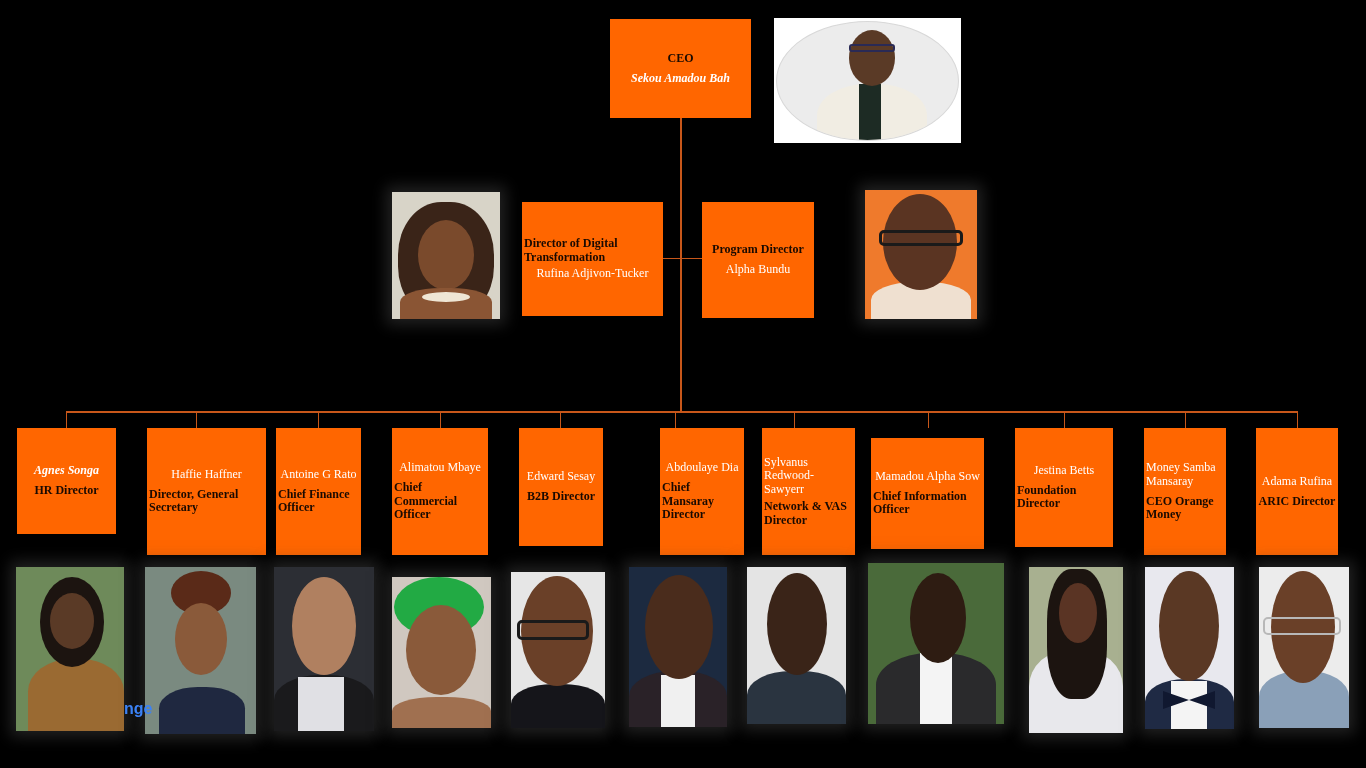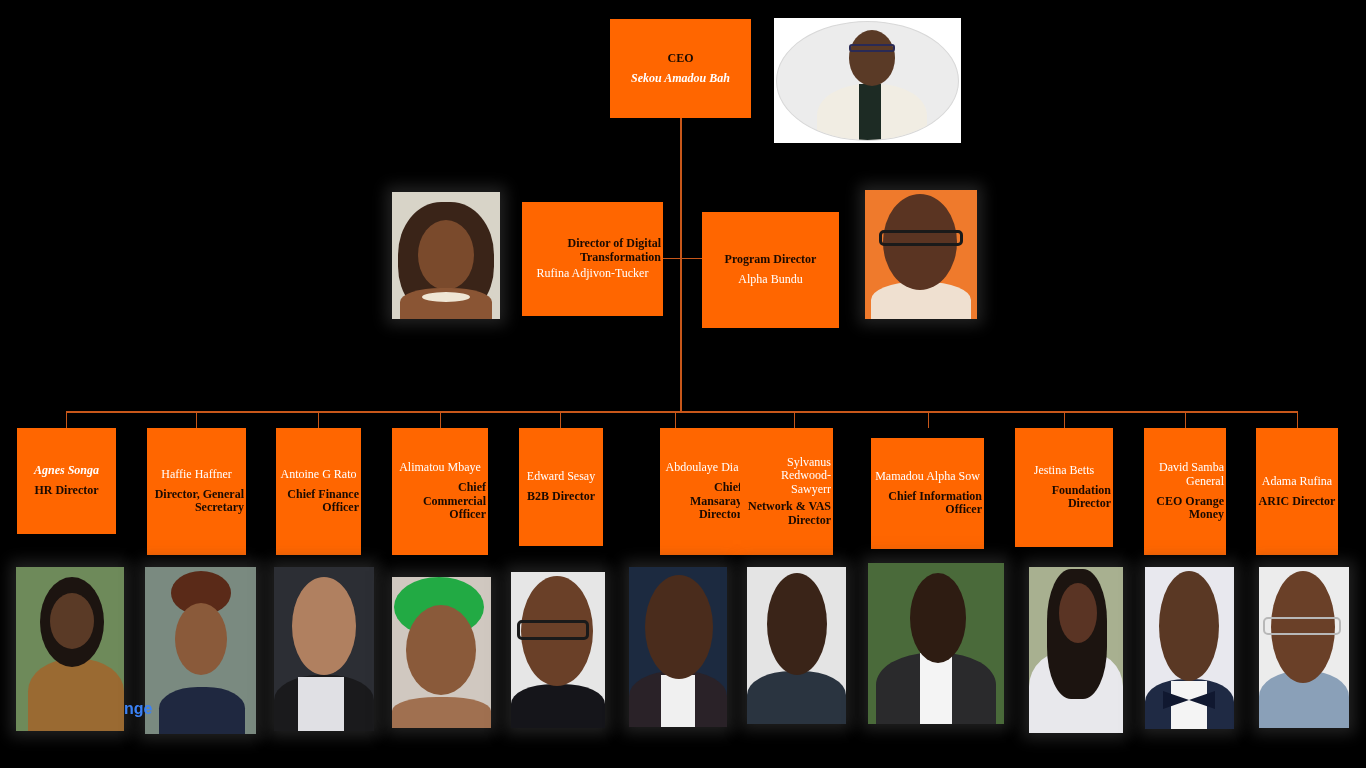--- a/index.html
+++ b/index.html
@@ -5,21 +5,21 @@
   * { box-sizing: border-box; margin: 0; padding: 0; }
   html, body { width: 1366px; height: 768px; background: #000; overflow: hidden; }
   body { position: relative; font-family: "Liberation Serif", "DejaVu Serif", serif; }
 
   .line { position: absolute; background: #c8571a; }
 
   .box {
     position: absolute;
     background: #ff6600;
     display: flex; flex-direction: column; align-items: center; justify-content: center;
-    text-align: right;
+    text-align: left;
     line-height: 1.15;
     font-size: 12px;
     padding: 0 2px;
   }
   .box .t-dark { color: #1a0a00; font-weight: bold; }
   .box .t-light { color: #ffffff; }
   .box .t-light.bold { font-weight: bold; font-style: italic; }
   .box .gap { height: 6px; }
 
   .photo {
@@ -83,37 +83,37 @@
   <div class="head" style="left:26px;top:28px;width:56px;height:70px;background:#7a4a2c;"></div>
   <div class="body" style="left:8px;top:96px;width:92px;height:31px;background:#8a5534;"></div>
   <div style="position:absolute;left:30px;top:100px;width:48px;height:10px;border-radius:50%;background:#efe6d4;"></div>
 </div>
 <div class="box" style="left:522px;top:202px;width:141px;height:114px;">
   <span class="t-dark">Director of Digital Transformation</span>
   <div class="gap" style="height:2px"></div>
   <span class="t-light">Rufina Adjivon-Tucker</span>
 </div>
 
-<div class="box" style="left:702px;top:212px;width:137px;height:116px;">
+<div class="box" style="left:702px;top:202px;width:112px;height:116px;">
   <span class="t-dark">Program Director</span>
   <div class="gap"></div>
   <span class="t-light">Alpha Bundu</span>
 </div>
 <div class="photo" style="left:865px;top:190px;width:112px;height:129px;background:#ef7a2c;">
   <div class="body" style="left:6px;top:92px;width:100px;height:40px;background:#efe0d0;"></div>
   <div class="head" style="left:18px;top:4px;width:74px;height:96px;background:#5a3422;"></div>
   <div style="position:absolute;left:14px;top:40px;width:84px;height:16px;border:3px solid #1a1a1a;border-radius:5px;"></div>
 </div>
 
 <div class="box" style="left:17px;top:428px;width:99px;height:106px;">
   <span class="t-light bold">Agnes Songa</span>
   <div class="gap"></div>
   <span class="t-dark">HR Director</span>
 </div>
-<div class="box" style="left:147px;top:428px;width:99px;height:127px;">
+<div class="box" style="left:147px;top:428px;width:119px;height:127px;">
   <span class="t-light">Haffie Haffner</span>
   <div class="gap"></div>
   <span class="t-dark">Director, General Secretary</span>
 </div>
 <div class="box" style="left:276px;top:428px;width:85px;height:127px;">
   <span class="t-light">Antoine G Rato</span>
   <div class="gap"></div>
   <span class="t-dark">Chief Finance Officer</span>
 </div>
 <div class="box" style="left:392px;top:428px;width:96px;height:127px;">
@@ -124,37 +124,37 @@
 <div class="box" style="left:519px;top:428px;width:84px;height:118px;">
   <span class="t-light">Edward Sesay</span>
   <div class="gap"></div>
   <span class="t-dark">B2B Director</span>
 </div>
 <div class="box" style="left:633px;top:428px;width:84px;height:127px;margin-left:27px;">
   <span class="t-light">Abdoulaye Dia</span>
   <div class="gap"></div>
   <span class="t-dark">Chief Mansaray Director</span>
 </div>
-<div class="box" style="left:740px;top:428px;width:93px;height:127px;">
+<div class="box" style="left:762px;top:428px;width:93px;height:127px;">
   <span class="t-light">Sylvanus Redwood-Sawyerr</span>
   <div class="gap" style="height:3px"></div>
   <span class="t-dark">Network &amp; VAS Director</span>
 </div>
 <div class="box" style="left:871px;top:438px;width:113px;height:111px;">
   <span class="t-light">Mamadou Alpha Sow</span>
   <div class="gap"></div>
   <span class="t-dark">Chief Information Officer</span>
 </div>
 <div class="box" style="left:1015px;top:428px;width:98px;height:119px;">
   <span class="t-light">Jestina Betts</span>
   <div class="gap"></div>
   <span class="t-dark">Foundation Director</span>
 </div>
 <div class="box" style="left:1144px;top:428px;width:82px;height:127px;">
-  <span class="t-light">David Samba General</span>
+  <span class="t-light">Money Samba Mansaray</span>
   <div class="gap"></div>
   <span class="t-dark">CEO Orange Money</span>
 </div>
 <div class="box" style="left:1256px;top:428px;width:82px;height:127px;">
   <span class="t-light">Adama Rufina</span>
   <div class="gap"></div>
   <span class="t-dark">ARIC Director</span>
 </div>
 
 <div class="photo" style="left:16px;top:567px;width:108px;height:164px;background:#6e8a5a;">

